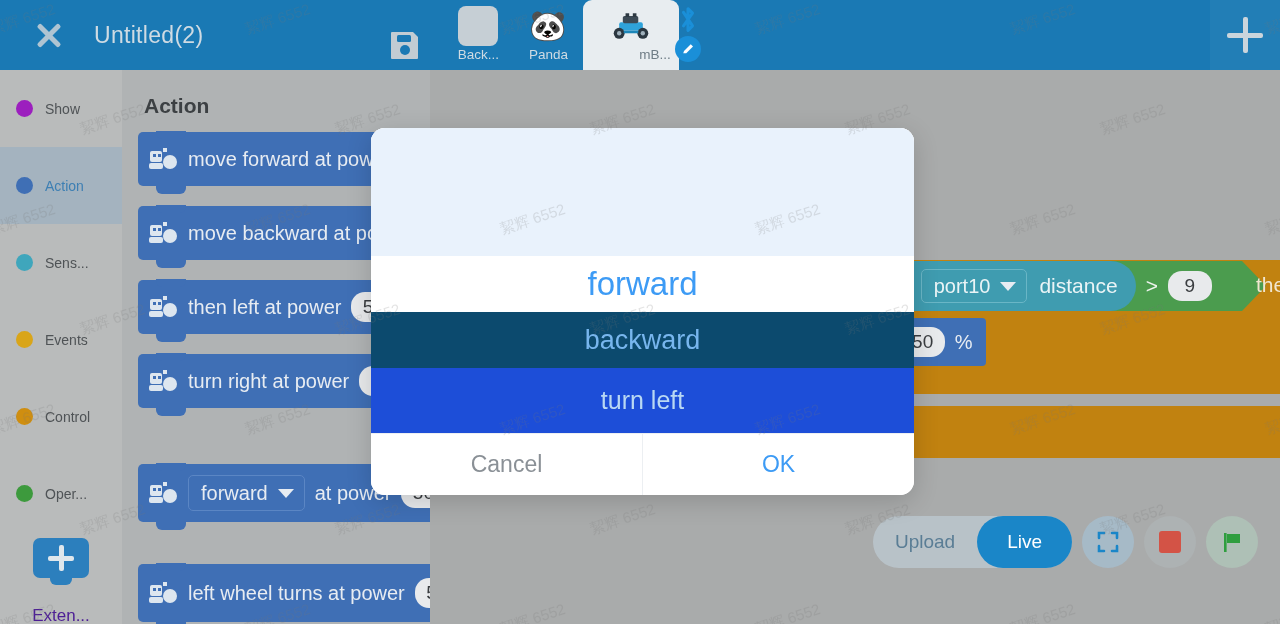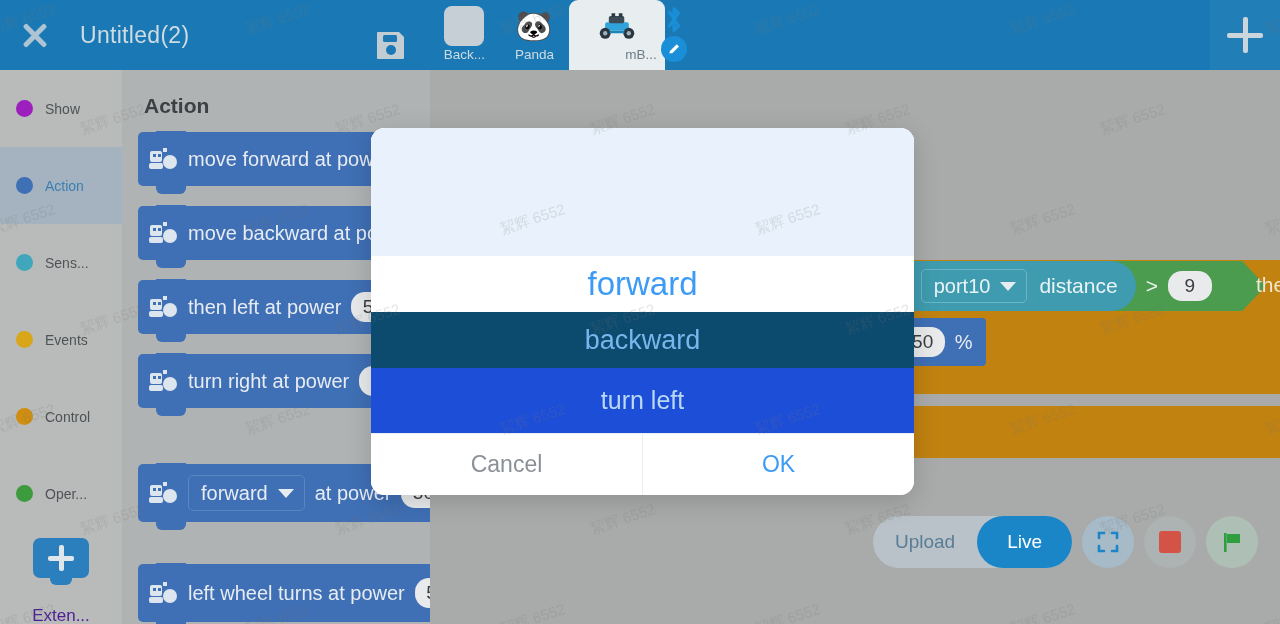--- a/index.html
+++ b/index.html
@@ -11,21 +11,21 @@
   }
   #app { position: relative; width: 1280px; height: 624px; overflow: hidden; }
 
   
   .header {
     position: absolute; top: 0; left: 0; width: 1280px; height: 70px;
     background: #1a79b4;
     display: flex; align-items: flex-start;
     z-index: 20;
   }
-  .hdr-left { display: flex; align-items: center; height: 70px; padding-left: 18px; }
+  .hdr-left { display: flex; align-items: center; height: 70px; padding-left: 32px; }
   .close-icon {
     width: 34px; height: 34px; position: relative; cursor: pointer;
     opacity: .85; margin-right: 28px;
   }
   .close-icon:before, .close-icon:after {
     content: ""; position: absolute; left: 2px; top: 15px;
     width: 30px; height: 5px; background: #c9d2d8; border-radius: 2px;
   }
   .close-icon:before { transform: rotate(45deg); }
   .close-icon:after  { transform: rotate(-45deg); }

